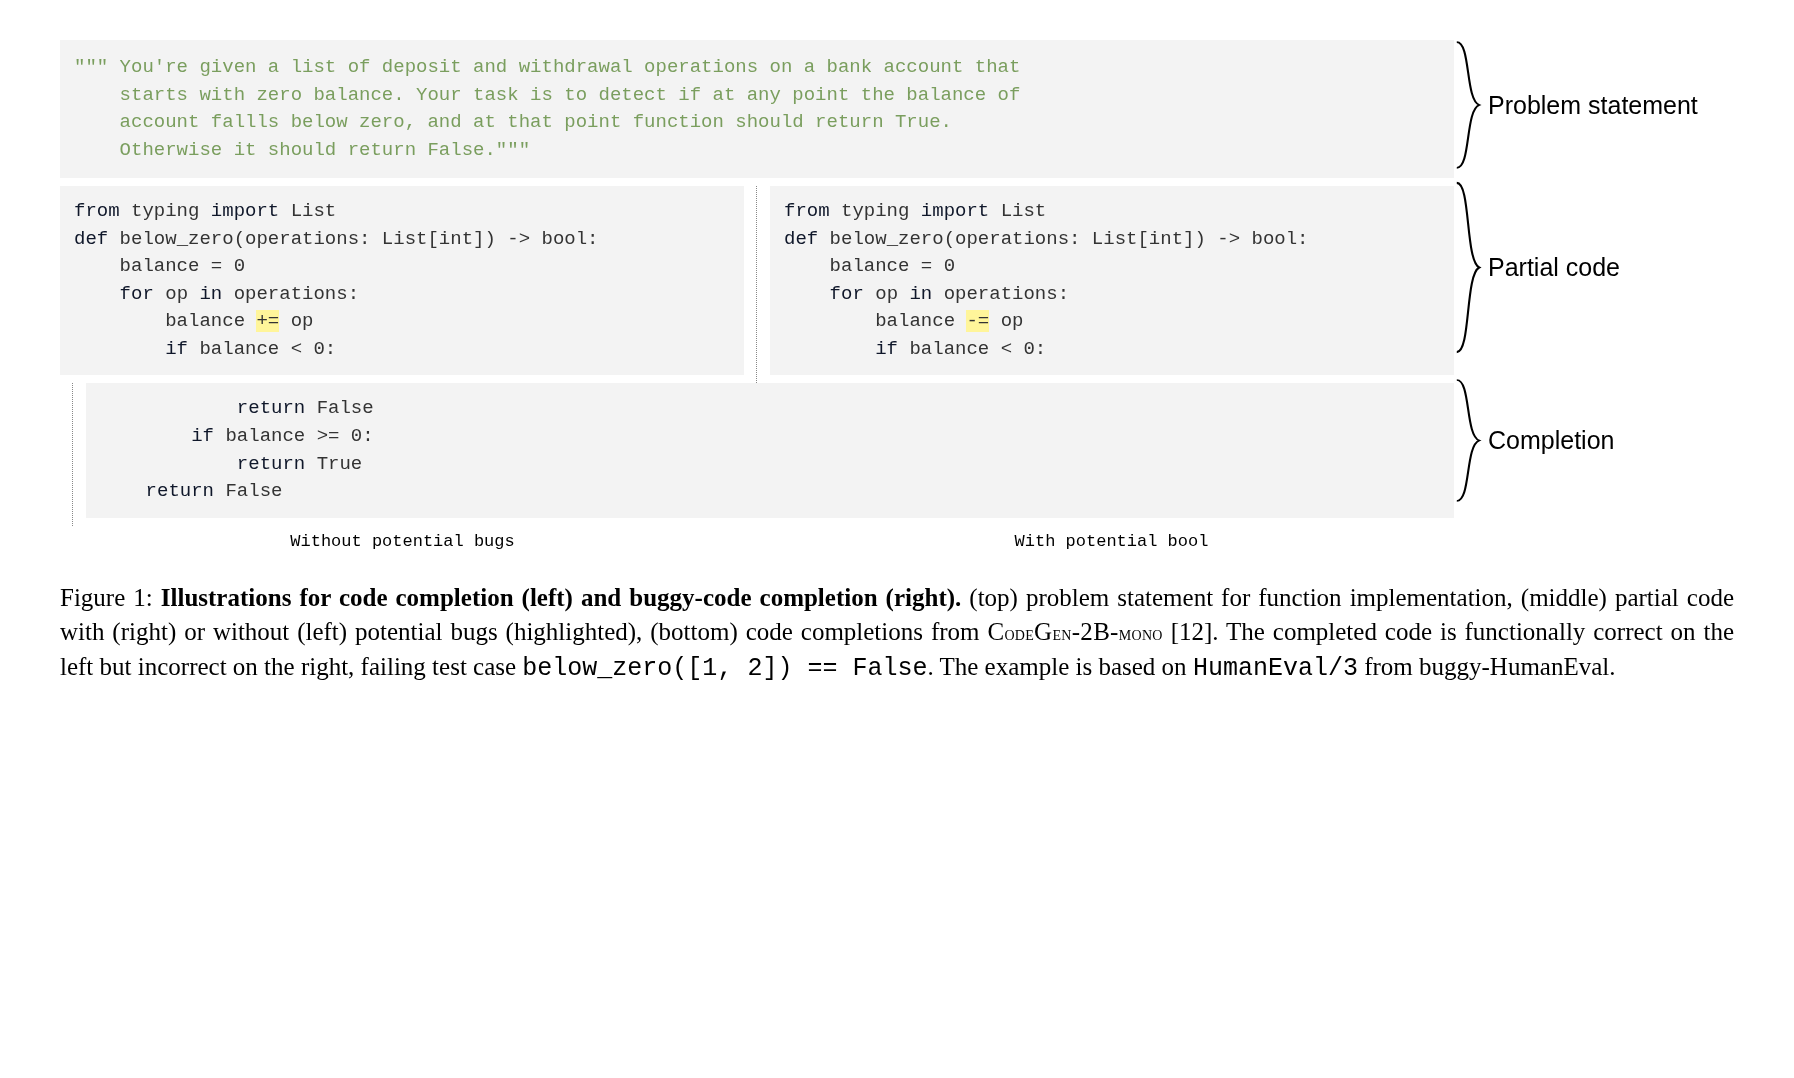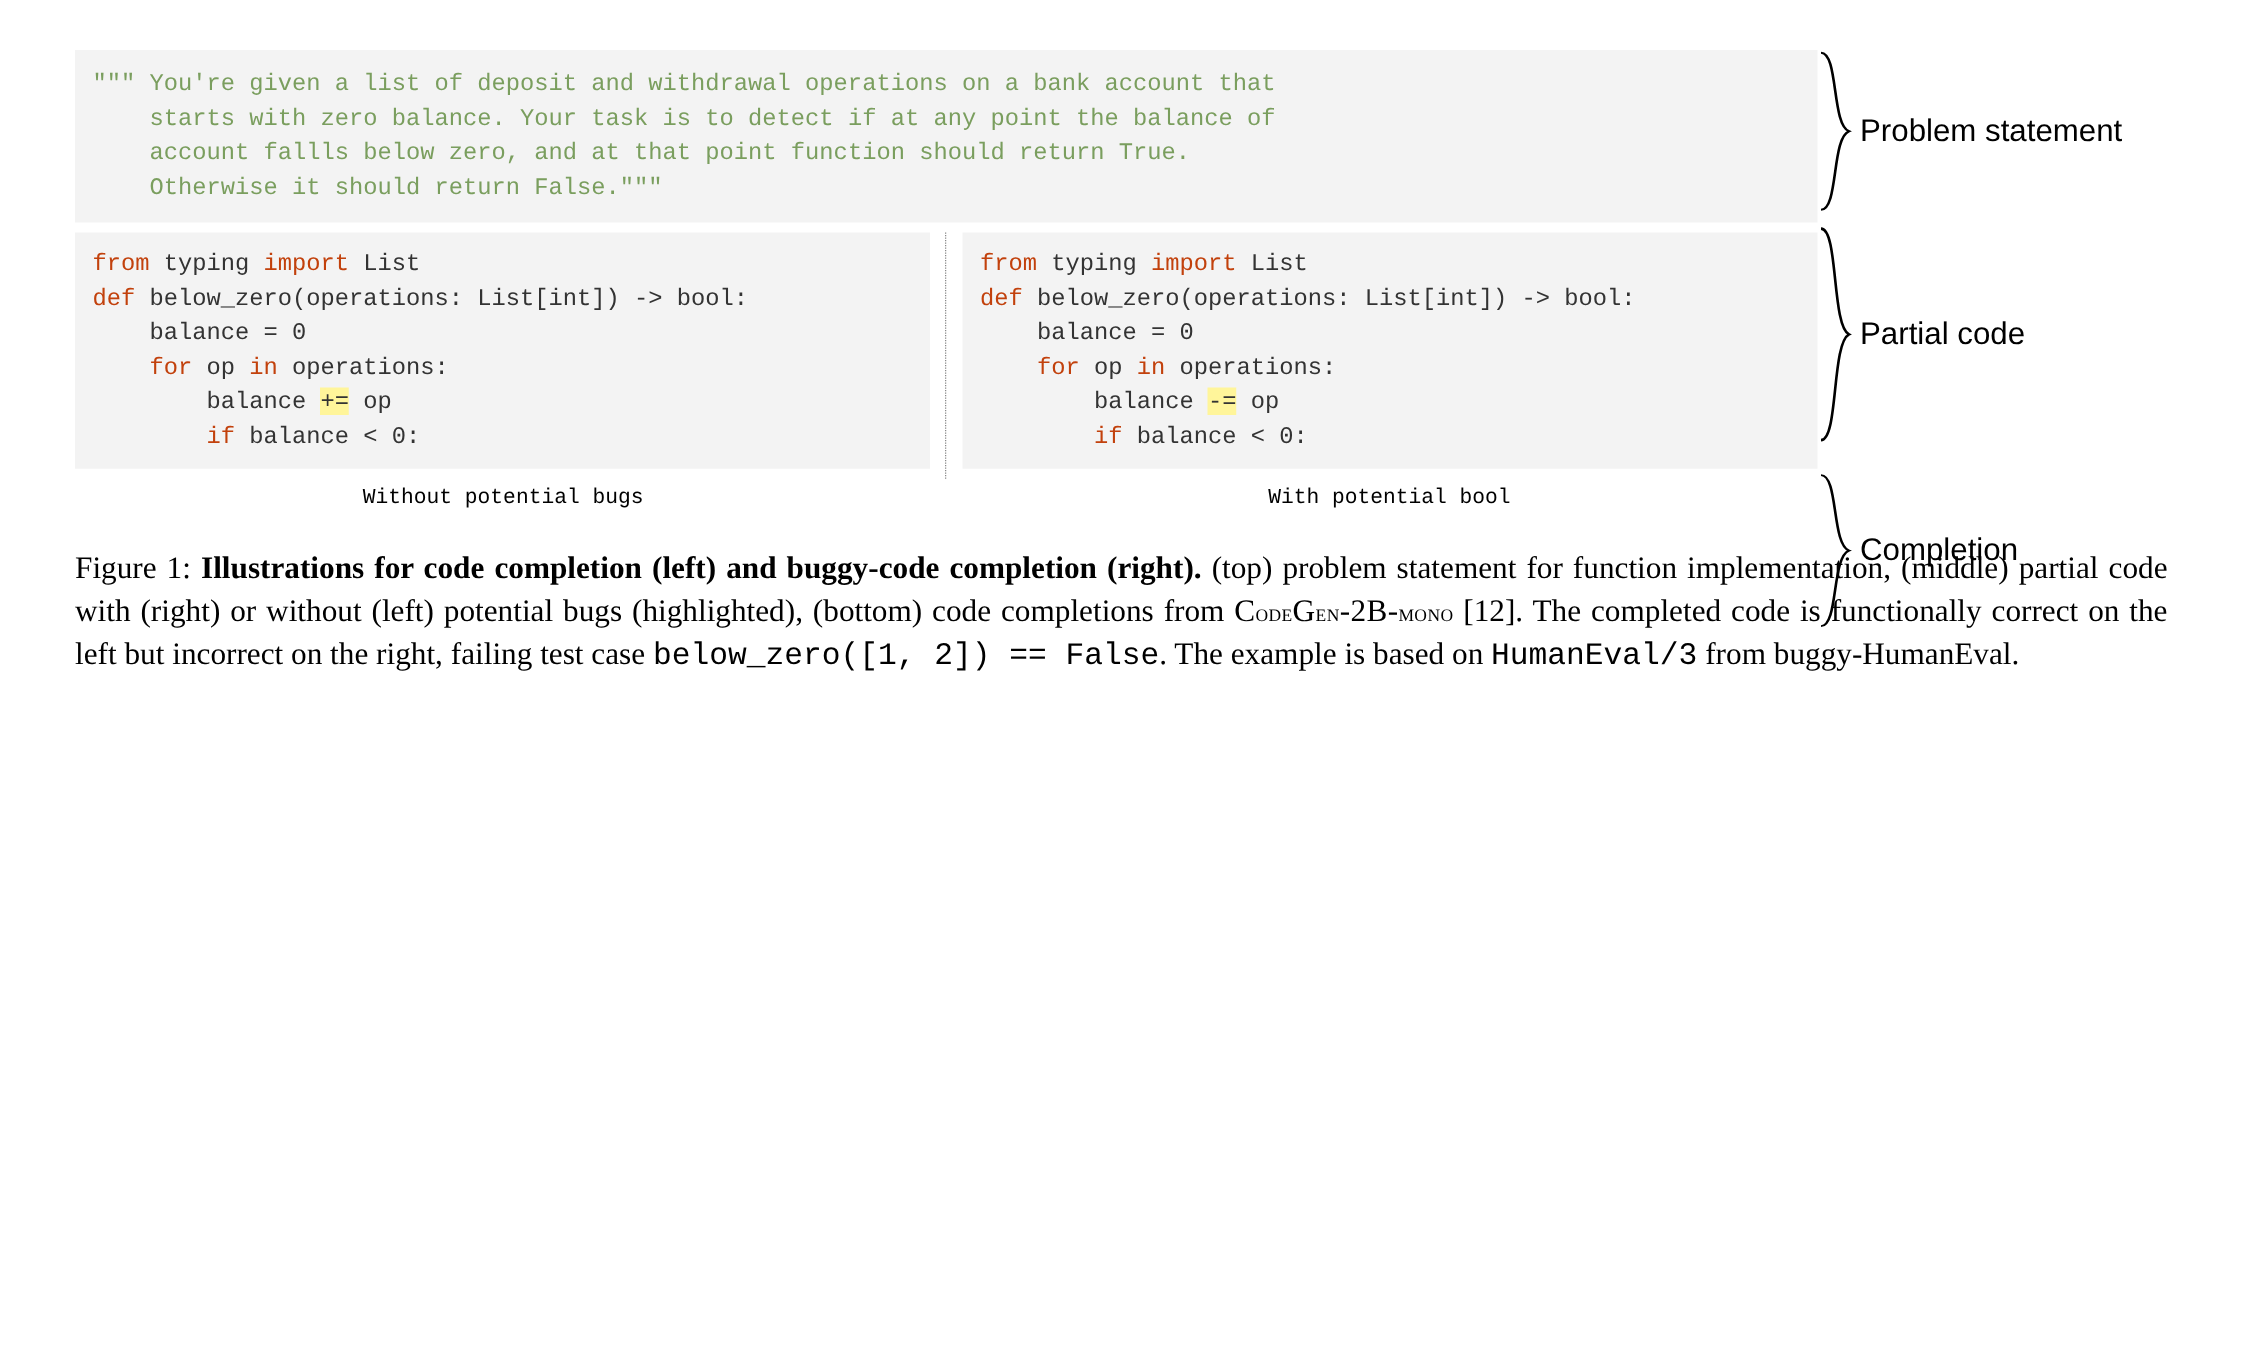--- a/index.html
+++ b/index.html
@@ -51,21 +51,21 @@
   }
   .two-col .code-half {
     flex: 1;
   }
   .vdivider {
     width: 1px;
     border-left: 1px dotted #888;
     margin: 0 12px;
   }
   .comment { color: #7a9e5e; }
-  .kw { color: #c2410c; }
+  .kw { color: #0f172a; }
   .hl { background: #fff59a; }
   .brace-wrap {
     position: absolute;
     left: 0;
     display: flex;
     align-items: center;
   }
   .brace-svg {
     width: 28px;
   }
@@ -124,20 +124,26 @@
 <span class="kw">def</span><span> below_zero(operations: List[int]) -&gt; bool:</span>
 <span>    balance = 0</span>
 <span>    </span><span class="kw">for</span><span> op </span><span class="kw">in</span><span> operations:</span>
 <span>        balance </span><span class="hl">-=</span><span> op</span>
 <span>        </span><span class="kw">if</span><span> balance &lt; 0:</span></div>
         </div>
       </div>
 
       <div class="two-col">
         <div class="vdivider"></div>
+        <div class="code-half">
+<div class="code-block"><span>            </span><span class="kw">return</span><span> False</span>
+<span>        </span><span class="kw">if</span><span> balance &gt;= 0:</span>
+<span>            </span><span class="kw">return</span><span> True</span>
+<span>    </span><span class="kw">return</span><span> False</span></div>
+        </div>
       </div>
 
       <div class="captions-row">
         <div class="cap">Without potential bugs</div>
         <div class="spacer"></div>
         <div class="cap">With potential bool</div>
       </div>
 
     </div>
 

